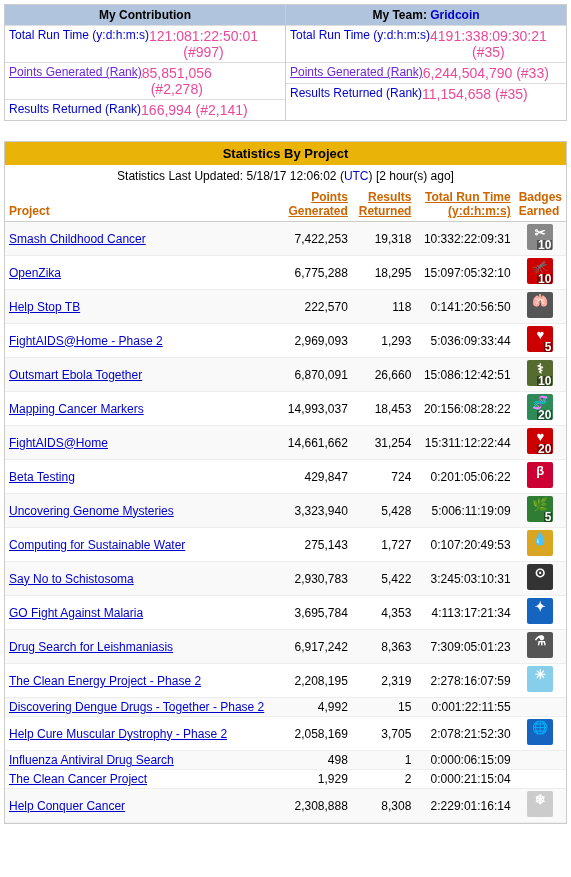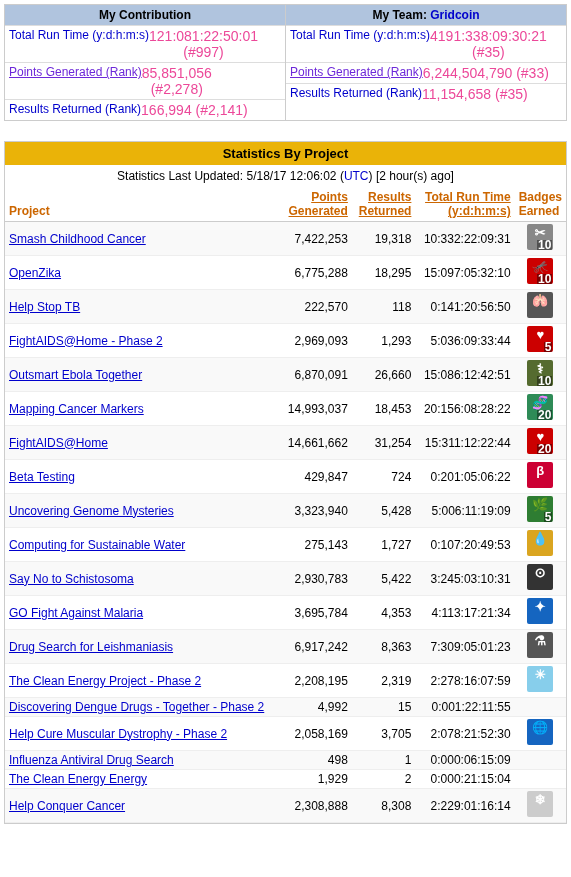--- a/index.html
+++ b/index.html
@@ -406,21 +406,21 @@
     <td>
       <a class="project-link">Influenza Antiviral Drug Search</a>
     </td>
     <td class="right">498</td>
     <td class="right">1</td>
     <td class="right">0:000:06:15:09</td>
     <td class="badge-cell"></td>
   </tr>
         <tr>
     <td>
-      <a class="project-link">The Clean Energy Energy</a>
+      <a class="project-link">The Clean Cancer Project</a>
     </td>
     <td class="right">1,929</td>
     <td class="right">2</td>
     <td class="right">0:000:21:15:04</td>
     <td class="badge-cell"></td>
   </tr>
         <tr>
     <td>
       <a class="project-link">Help Conquer Cancer</a>
     </td>

